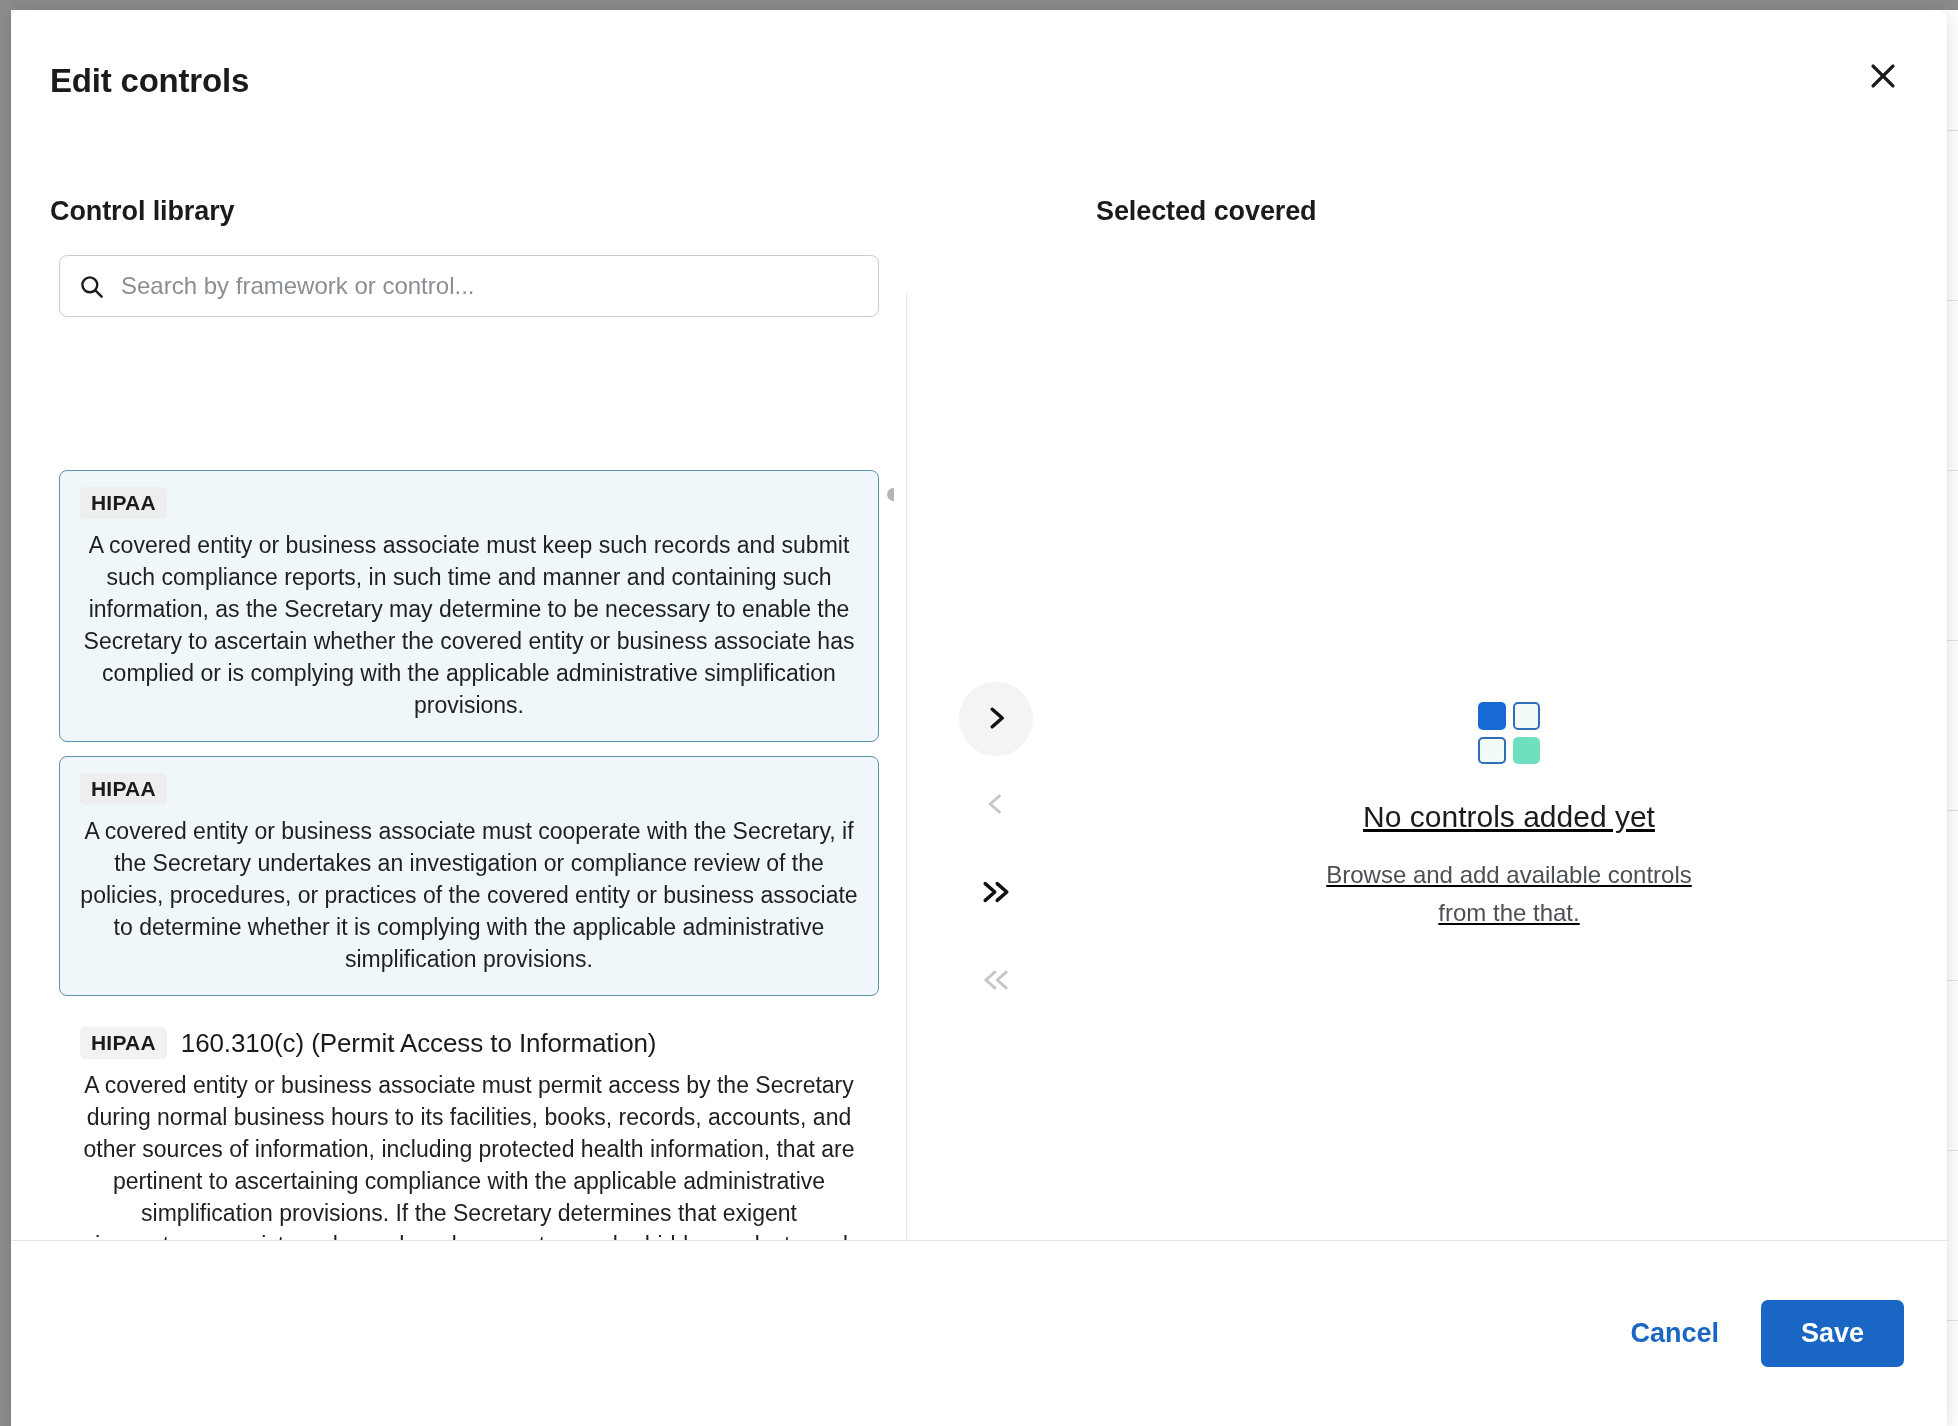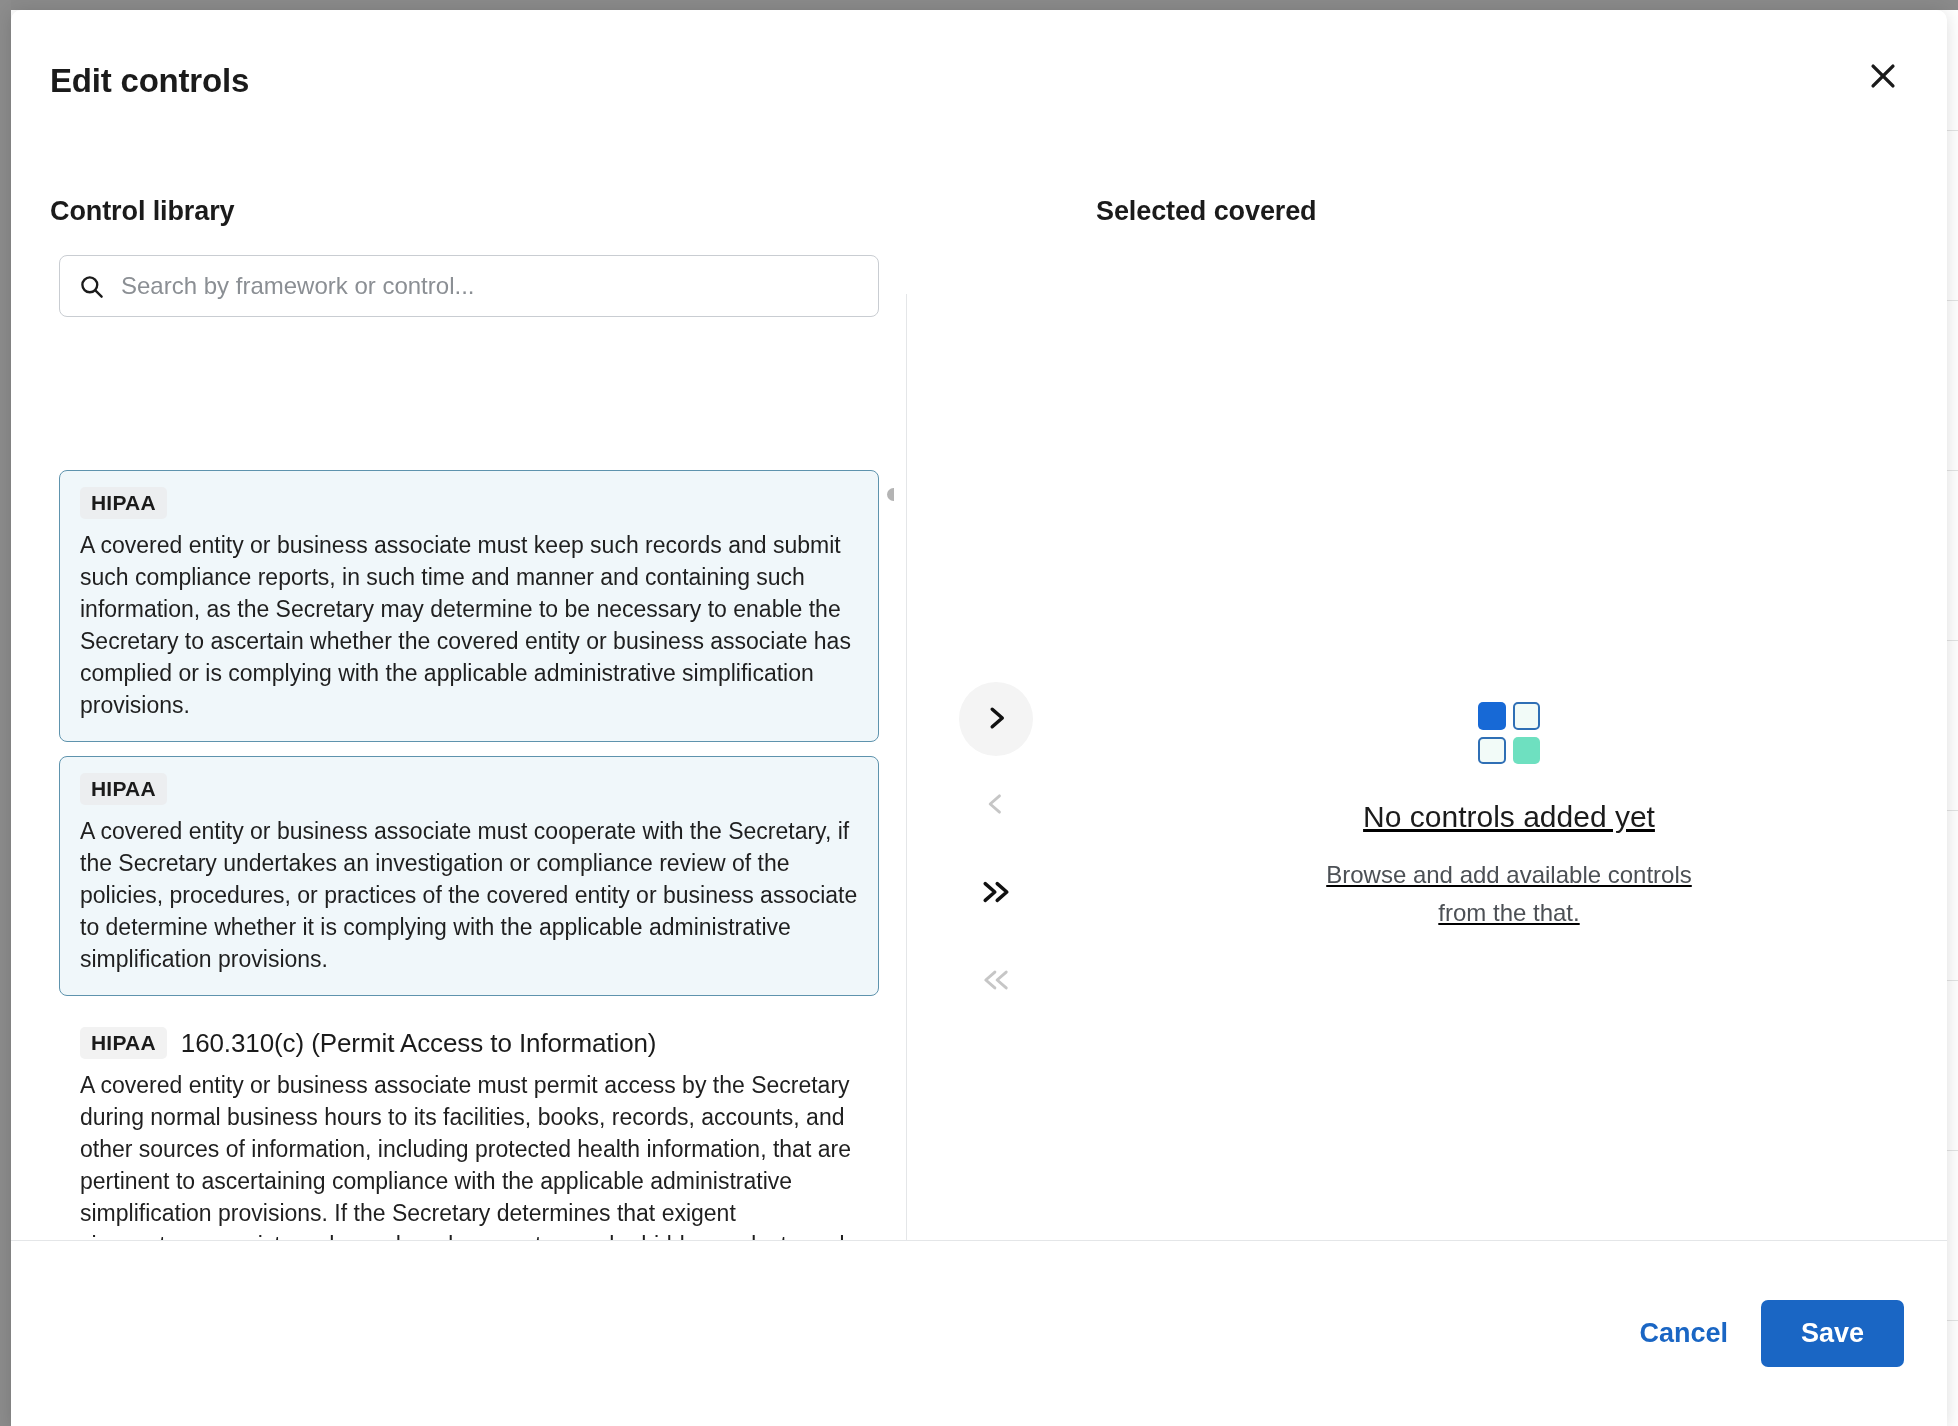--- a/index.html
+++ b/index.html
@@ -133,20 +133,21 @@
     width: 835px;
     height: 895px;
     overflow: hidden;
   }
   #library-scroll {
     position: absolute;
     left: 0; top: 0;
     width: 820px;
     height: 895px;
     overflow: hidden;
+    text-align: center;
   }
   .control-card {
     border: 1px solid #e0e3e6;
     border-radius: 8px;
     background: #ffffff;
     padding: 16px 20px 20px 20px;
     margin-bottom: 14px;
     cursor: pointer;
   }
   .control-card.selected {
@@ -279,21 +280,21 @@
   #modal-footer {
     position: absolute;
     left: 0; bottom: 0;
     width: 1936px;
     height: 186px;
     border-top: 1px solid #e4e6e8;
     display: flex;
     align-items: center;
     justify-content: flex-end;
     padding-right: 43px;
-    gap: 11px;
+    gap: 20px;
     background: #ffffff;
   }
   #cancel-button {
     background: transparent;
     border: none;
     color: #1a66c4;
     font-size: 27px;
     font-family: "Liberation Sans", sans-serif;
     font-weight: bold;
     padding: 16px 22px;

